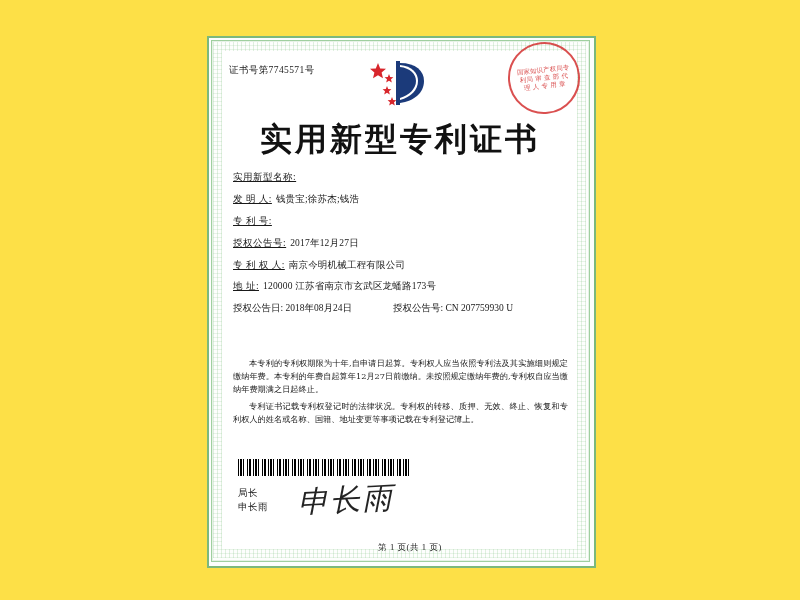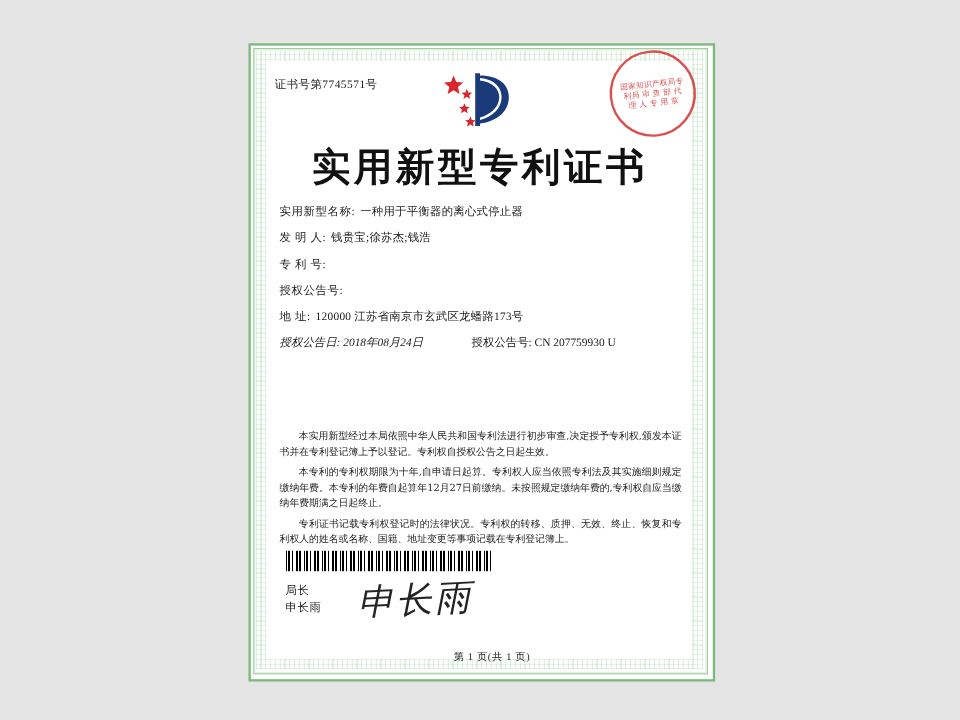--- a/index.html
+++ b/index.html
@@ -10,21 +10,21 @@
   body {
     width: 800px;
     height: 600px;
     font-family: "Liberation Serif", serif;
     overflow: hidden;
   }
   #certificate {
     position: relative;
     width: 800px;
     height: 600px;
-    background: #e5e5e5;
+    background: #fde047;
   }
   
   .frame-outer {
     position: absolute;
     left: 207px;
     top: 36px;
     width: 385px;
     height: 528px;
     border: 2px solid #7cb87c;
     background: #fdfefd;
@@ -103,31 +103,32 @@
   }
   .field-row {
     display: flex;
     align-items: baseline;
     margin-bottom: 10.5px;
     white-space: nowrap;
   }
   .field-label {
     flex: 0 0 auto;
     letter-spacing: 0.5px;
+    text-decoration: underline;
   }
   .field-value {
     flex: 1 1 auto;
     margin-left: 4px;
     letter-spacing: 0.2px;
   }
   .field-row.split {
     display: flex;
     justify-content: flex-start;
   }
-  .split-left { flex: 0 0 160px; font-style: italic; }
+  .split-left { flex: 0 0 160px; }
   .split-right { flex: 1 1 auto; }
 
   .body-text {
     position: absolute;
     left: 233px;
     top: 357px;
     width: 335px;
     font-size: 8.2px;
     line-height: 1.58;
     color: #222;
@@ -275,57 +276,60 @@
   <div class="seal-top">
     <div class="seal-inner">国家知识产权局专利局 审 查 部 代 理 人 专 用 章</div>
   </div>
 
   <div class="title">实用新型专利证书</div>
 
   <div class="fields">
 
     <div class="field-row">
       <span class="field-label">实用新型名称:</span>
-      <span class="field-value">一种用于平衡器的离心式停止器</span>
     </div>
 
     <div class="field-row">
       <span class="field-label">发 明 人:</span>
       <span class="field-value">钱贵宝;徐苏杰;钱浩</span>
     </div>
 
     <div class="field-row">
       <span class="field-label">专 利 号:</span>
     </div>
 
     <div class="field-row">
       <span class="field-label">授权公告号:</span>
-    </div>
-
+      <span class="field-value">2017年12月27日</span>
+    </div>
+
+    <div class="field-row">
+      <span class="field-label">专 利 权 人:</span>
+      <span class="field-value">南京今明机械工程有限公司</span>
+    </div>
 
     <div class="field-row">
       <span class="field-label">地 址:</span>
       <span class="field-value">120000 江苏省南京市玄武区龙蟠路173号</span>
     </div>
 
     <div class="field-row split">
       <span class="split-left">
         <span>授权公告日:</span>
         <span>2018年08月24日</span>
       </span>
       <span class="split-right">
         <span>授权公告号:</span>
         <span>CN 207759930 U</span>
       </span>
     </div>
 
   </div>
 
   <div class="body-text">
-    <p>本实用新型经过本局依照中华人民共和国专利法进行初步审查,决定授予专利权,颁发本证书并在专利登记簿上予以登记。专利权自授权公告之日起生效。</p>
     <p>本专利的专利权期限为十年,自申请日起算。专利权人应当依照专利法及其实施细则规定缴纳年费。本专利的年费自起算年12月27日前缴纳。未按照规定缴纳年费的,专利权自应当缴纳年费期满之日起终止。</p>
     <p>专利证书记载专利权登记时的法律状况。专利权的转移、质押、无效、终止、恢复和专利权人的姓名或名称、国籍、地址变更等事项记载在专利登记簿上。</p>
   </div>
 
   <div class="barcode"></div>
 
   <div class="signature-block">
     <div>局长</div>
     <div>申长雨</div>
   </div>

